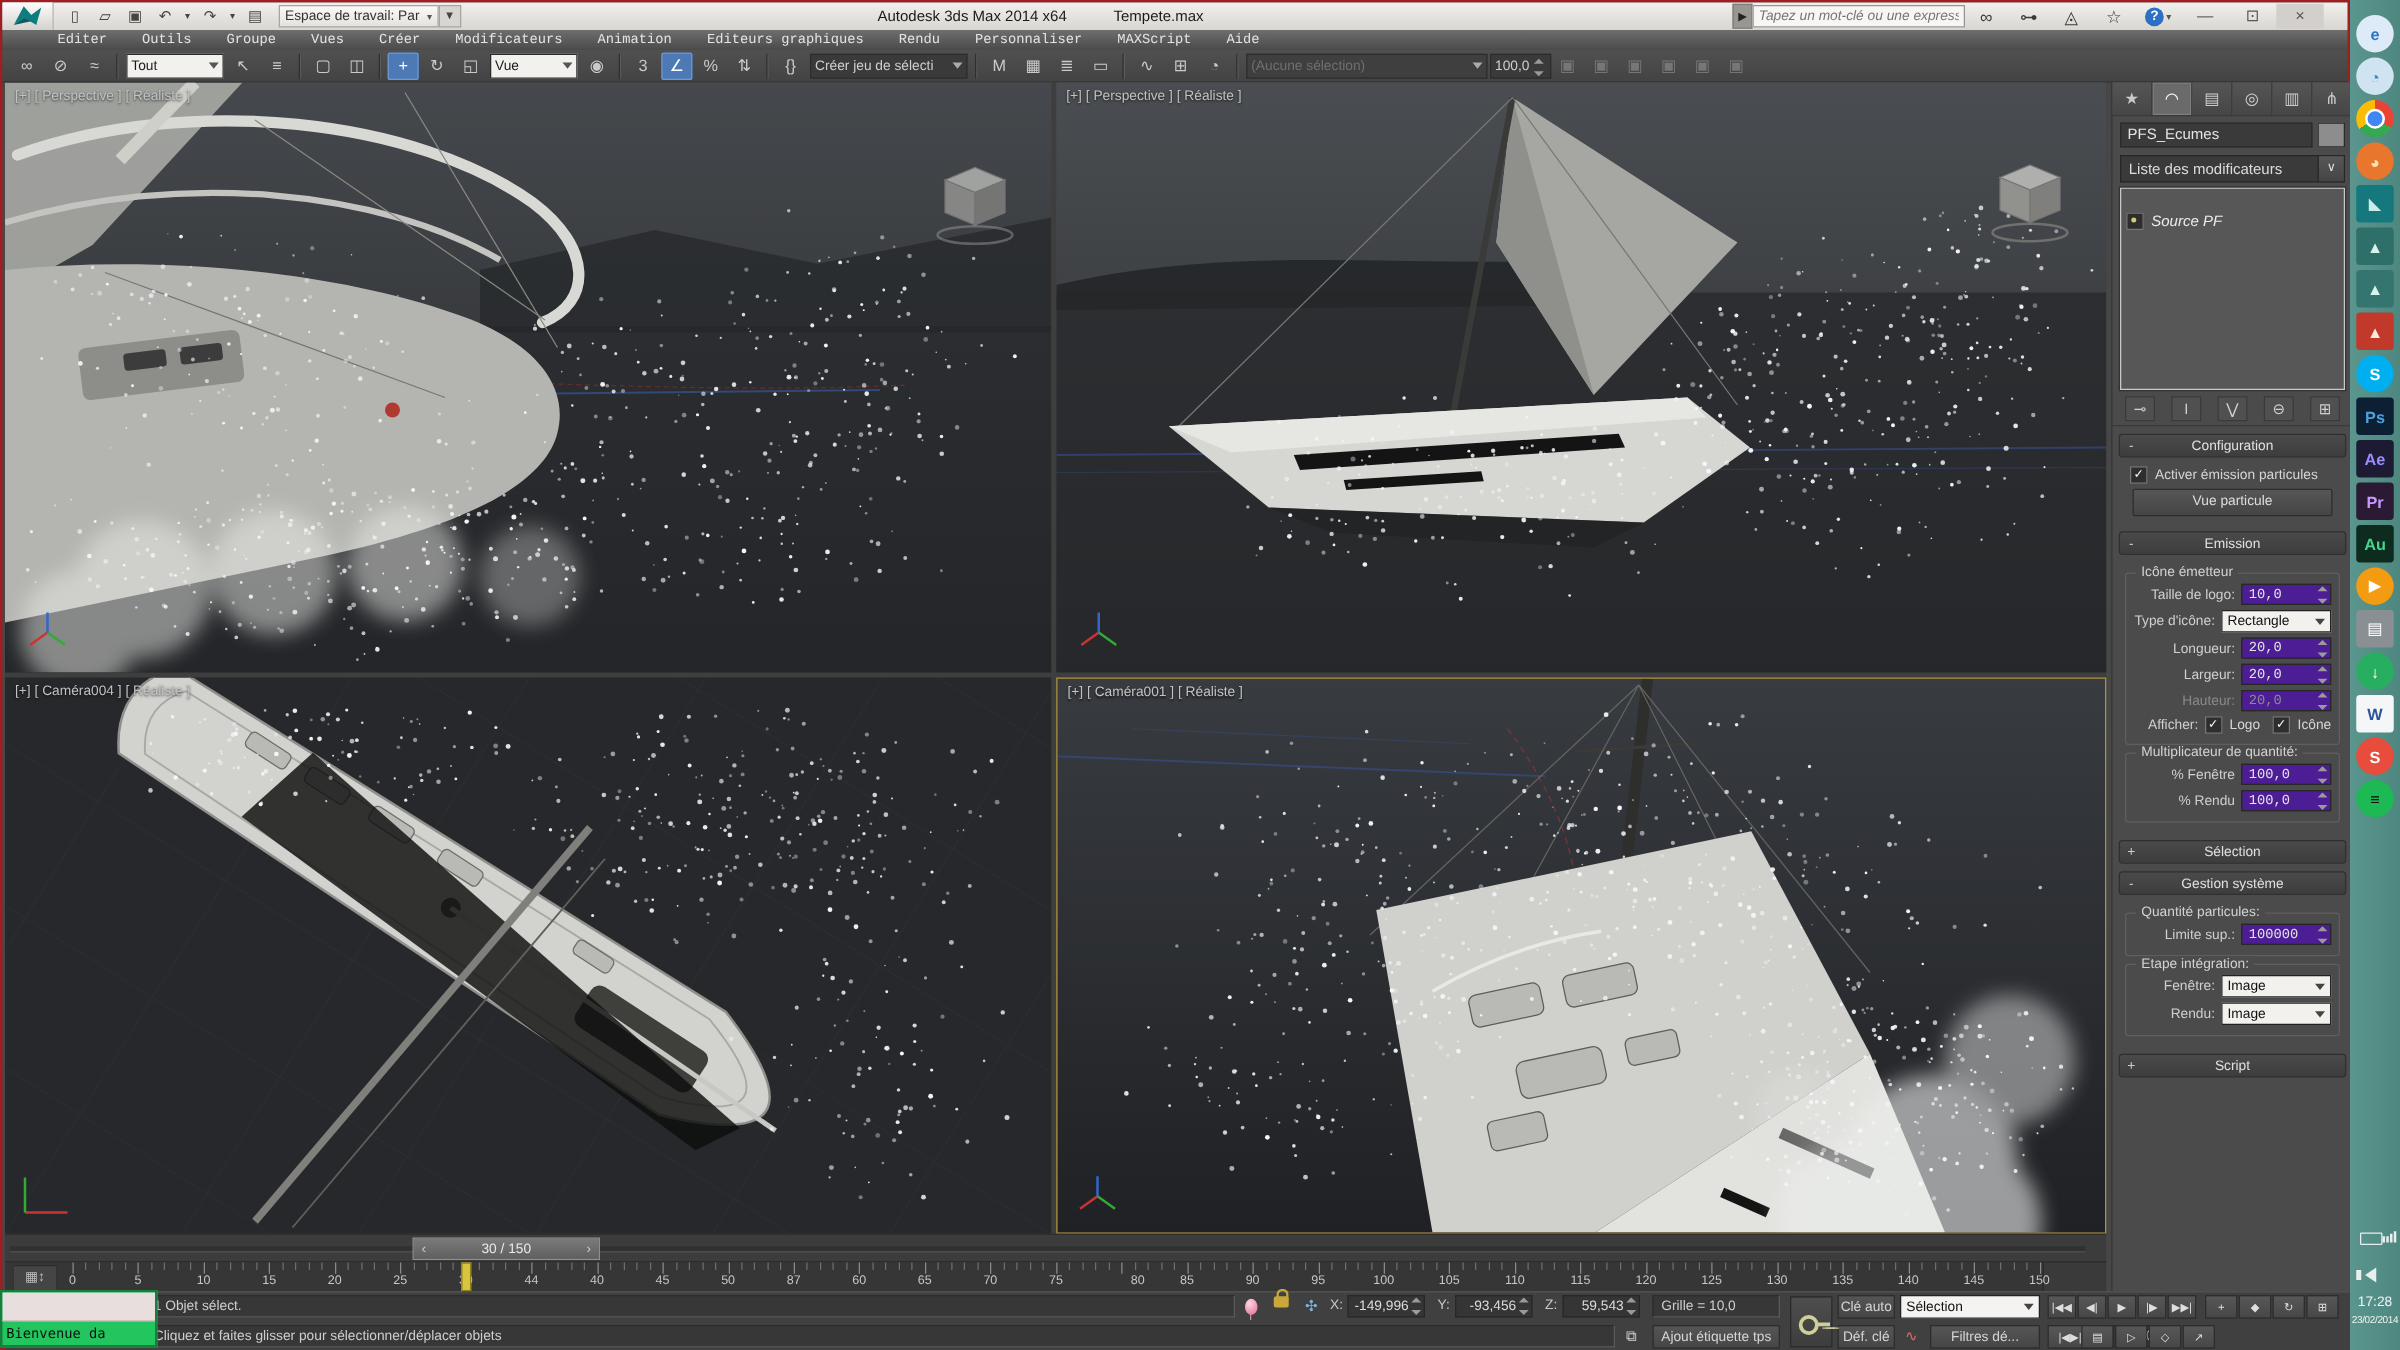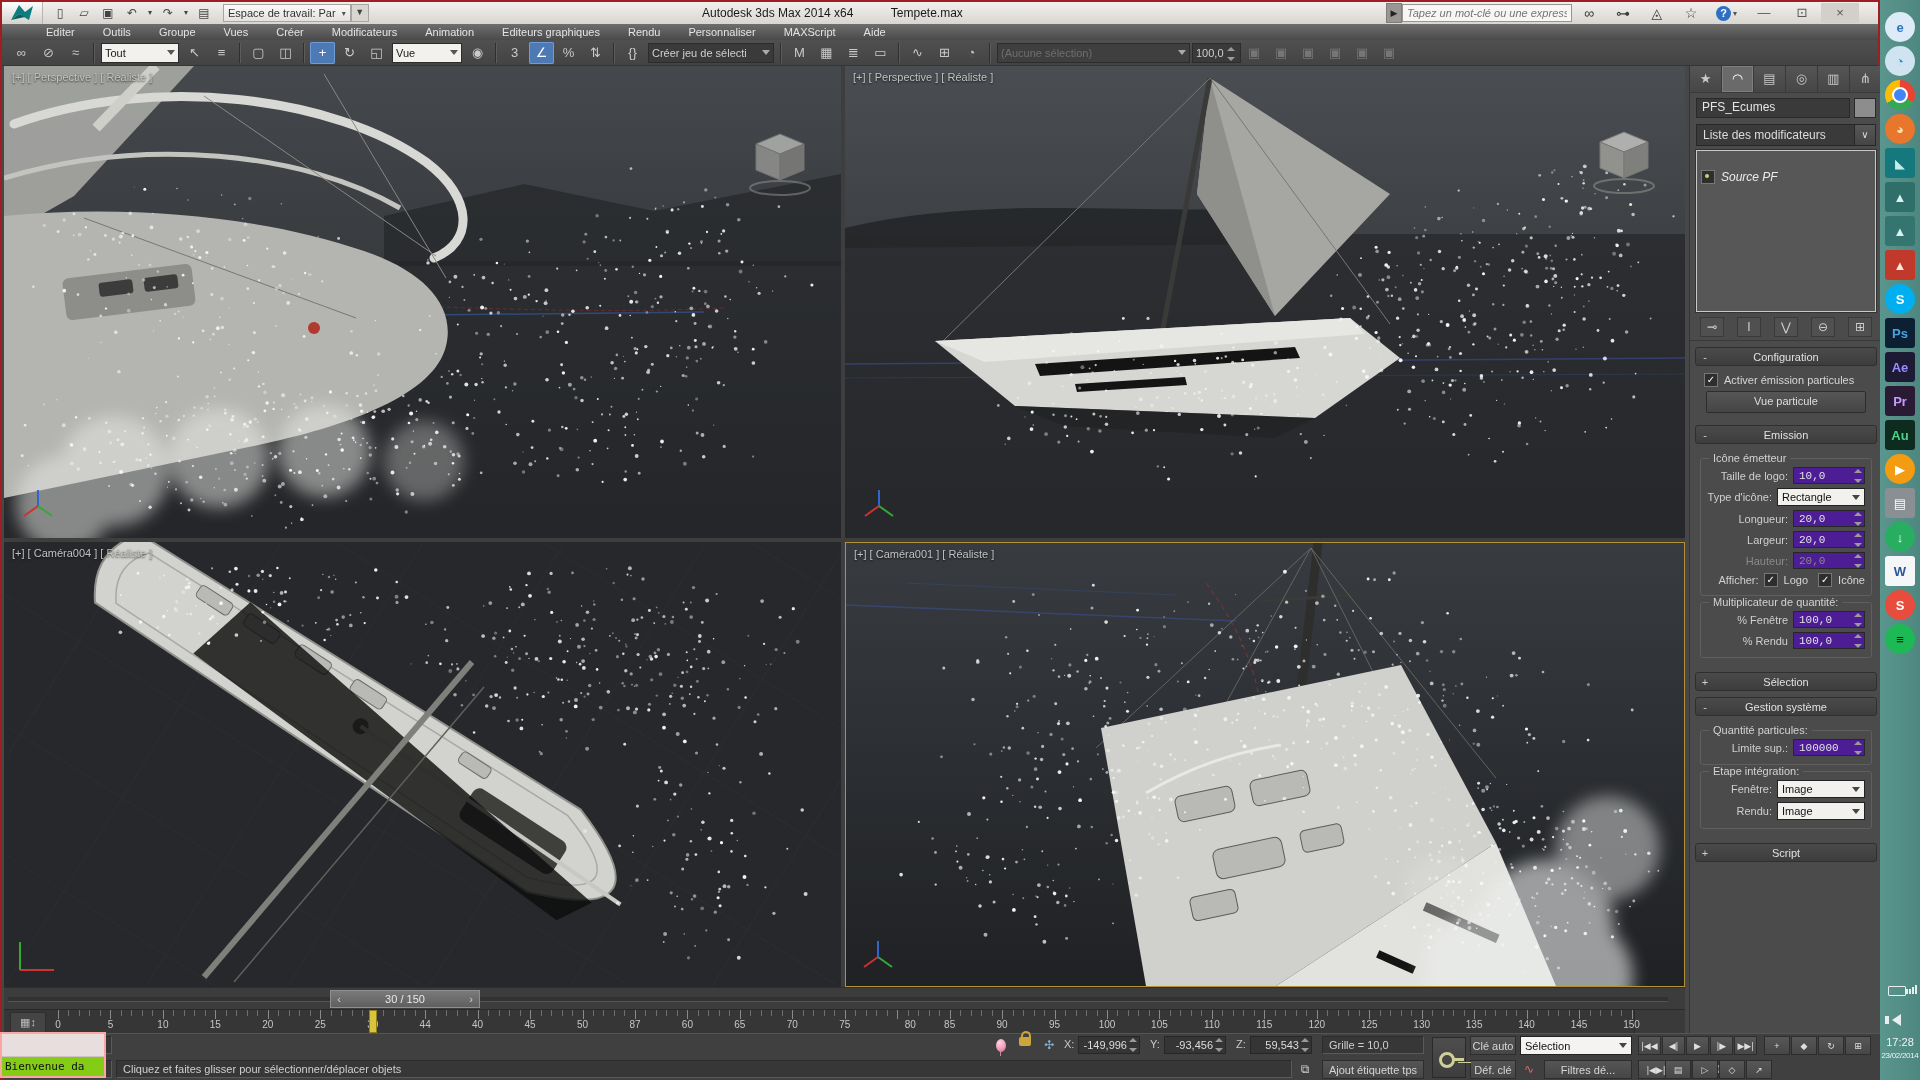--- a/index.html
+++ b/index.html
@@ -20,21 +20,21 @@
   #titlefile{margin-left:34px;}
   #search-wrap{position:absolute;left:1384px;top:2px;height:18px;display:flex;align-items:center;}
   #search-arrow{width:14px;height:18px;background:#9a9792;color:#222;text-align:center;line-height:18px;font-size:9px;border:1px solid #807d78;}
   #search-input{width:160px;height:16px;border:1px solid #989590;background:#f7f6f4;color:#8d8a85;font-style:italic;font-size:11px;padding:0 4px;font-family:"Liberation Sans",sans-serif;}
   .tb-ico{width:34px;height:20px;text-align:center;line-height:20px;color:#3c3a37;font-size:14px;}
   #help-circle{width:15px;height:15px;border-radius:50%;background:#2c6fc4;color:#fff;font-size:11px;font-weight:bold;text-align:center;line-height:15px;}
   .winbtn{width:38px;height:20px;text-align:center;line-height:20px;color:#5a5856;font-size:13px;}
   #btn-close{background:#d3d0cb;}
   
   #menubar{position:absolute;left:0;top:22px;width:1876px;height:16px;background:linear-gradient(#6e6e6e,#4a4a4a);display:flex;align-items:center;padding-left:30px;box-sizing:border-box;}
-  .menu-item{padding:17px 14px;color:#e4e4e4;font-size:11px;line-height:16px;}
+  .menu-item{padding:17px 14px;color:#e4e4e4;font-size:11px;line-height:16px;font-family:Liberation Mono, monospace;}
   
   #toolbar{position:absolute;left:0;top:38px;width:1876px;height:26px;background:linear-gradient(#505050,#434343);border-bottom:1px solid #353535;display:flex;align-items:center;padding-left:6px;box-sizing:border-box;}
   .tbtn{width:25px;height:22px;margin:0 1px;text-align:center;line-height:22px;color:#cacaca;font-size:13px;border-radius:2px;flex:none;}
   .tbtn.active{background:#4d79b5;color:#fff;box-shadow:inset 0 0 0 1px #6f9cd4;}
   .tbtn.dim{opacity:.35;}
   .tsep{width:1px;height:20px;background:#2f2f2f;border-right:1px solid #5c5c5c;margin:0 4px;flex:none;}
   .tb-select{height:18px;background:#f2f1ee;color:#1a1a1a;border:1px solid #2c2c2c;display:flex;align-items:center;justify-content:space-between;padding:0 3px;font-size:11px;margin:0 2px;flex:none;}
   .tb-select.dark{background:#3a3a3a;color:#cfcfcf;}
   .tb-select.dim{background:#3f3f3f;color:#6f6f6f;}
   .tb-select .tri{width:0;height:0;border-left:4px solid transparent;border-right:4px solid transparent;border-top:5px solid #555;margin-left:5px;}
@@ -125,21 +125,21 @@
   #clock-time{font-size:11px;margin-top:4px;}
   #clock-date{font-size:8px;margin-top:3px;letter-spacing:-0.3px;}
   .sysico{position:absolute;left:8px;color:#e8efee;}
   #battery{top:986px;width:16px;height:8px;border:1px solid #e8efee;border-radius:1px;}
   #battery:after{content:"";position:absolute;right:-3px;top:2px;width:2px;height:4px;background:#e8efee;}
   #wifi{top:984px;left:26px;width:10px;height:10px;}
   #wifi i{position:absolute;bottom:0;width:2px;background:#e8efee;display:block;}
   #speaker{top:1014px;left:12px;width:0;height:0;border-top:6px solid transparent;border-bottom:6px solid transparent;border-right:9px solid #e8efee;}
   #speaker:after{content:"";position:absolute;left:-7px;top:-4px;width:4px;height:8px;background:#e8efee;}
   
-  #welcome{position:absolute;left:0px;top:1032px;width:106px;height:46px;background:#84cc16;border:2px solid #fca5a5;box-sizing:border-box;z-index:60;}
+  #welcome{position:absolute;left:0px;top:1032px;width:126px;height:46px;background:#22c55e;border:2px solid #15803d;box-sizing:border-box;z-index:60;}
   #welcome .wtop{height:22px;background:#e9dede;border-bottom:1px solid #d0c2c2;}
   #welcome .wtitle{font-family:"DejaVu Sans Mono",monospace;font-size:11px;color:#111;padding:3px 2px 0 3px;white-space:nowrap;overflow:hidden;}
 </style>
 </head>
 <body>
 
 <div id="frame">
 
   <div id="titlebar">
     <div id="maxlogo">
@@ -2782,20 +2782,21 @@
         <div class="tick major" style="left: 1627.5px;"></div>
         <div class="tick-label" style="left: 1627.5px;">150</div>
         <div id="frame-marker" style="left: 364.7px; background: rgb(217, 197, 59);"></div>
       </div>
     <div id="ruler-btn">▦↕</div>
   </div>
 
   <div id="statusbar">
     <div class="srow" style="top:0;">
       <div class="sunken" style="left:4px;width:104px;"></div>
+      <div class="sunken" style="left:112px;width:872px;"><span>1 Objet sélect.</span></div>
       <div class="mini" style="left:988px;">
           <div id="ico-balloon" style="position:relative;margin:2px auto 0;"></div>
         </div>
       <div class="mini" style="left:1012px;">
           <div id="ico-lock" style="position:relative;margin:0 auto;"></div>
         </div>
       <div class="mini" style="left:1036px;color:#7db0d6;">✣</div>
       <div class="slabel" style="left:1060px;">X:</div>
       <div class="sfield" style="left:1074px;width:62px;"><span>-149,996</span><span class="spinner">
             <i class="up"></i>

